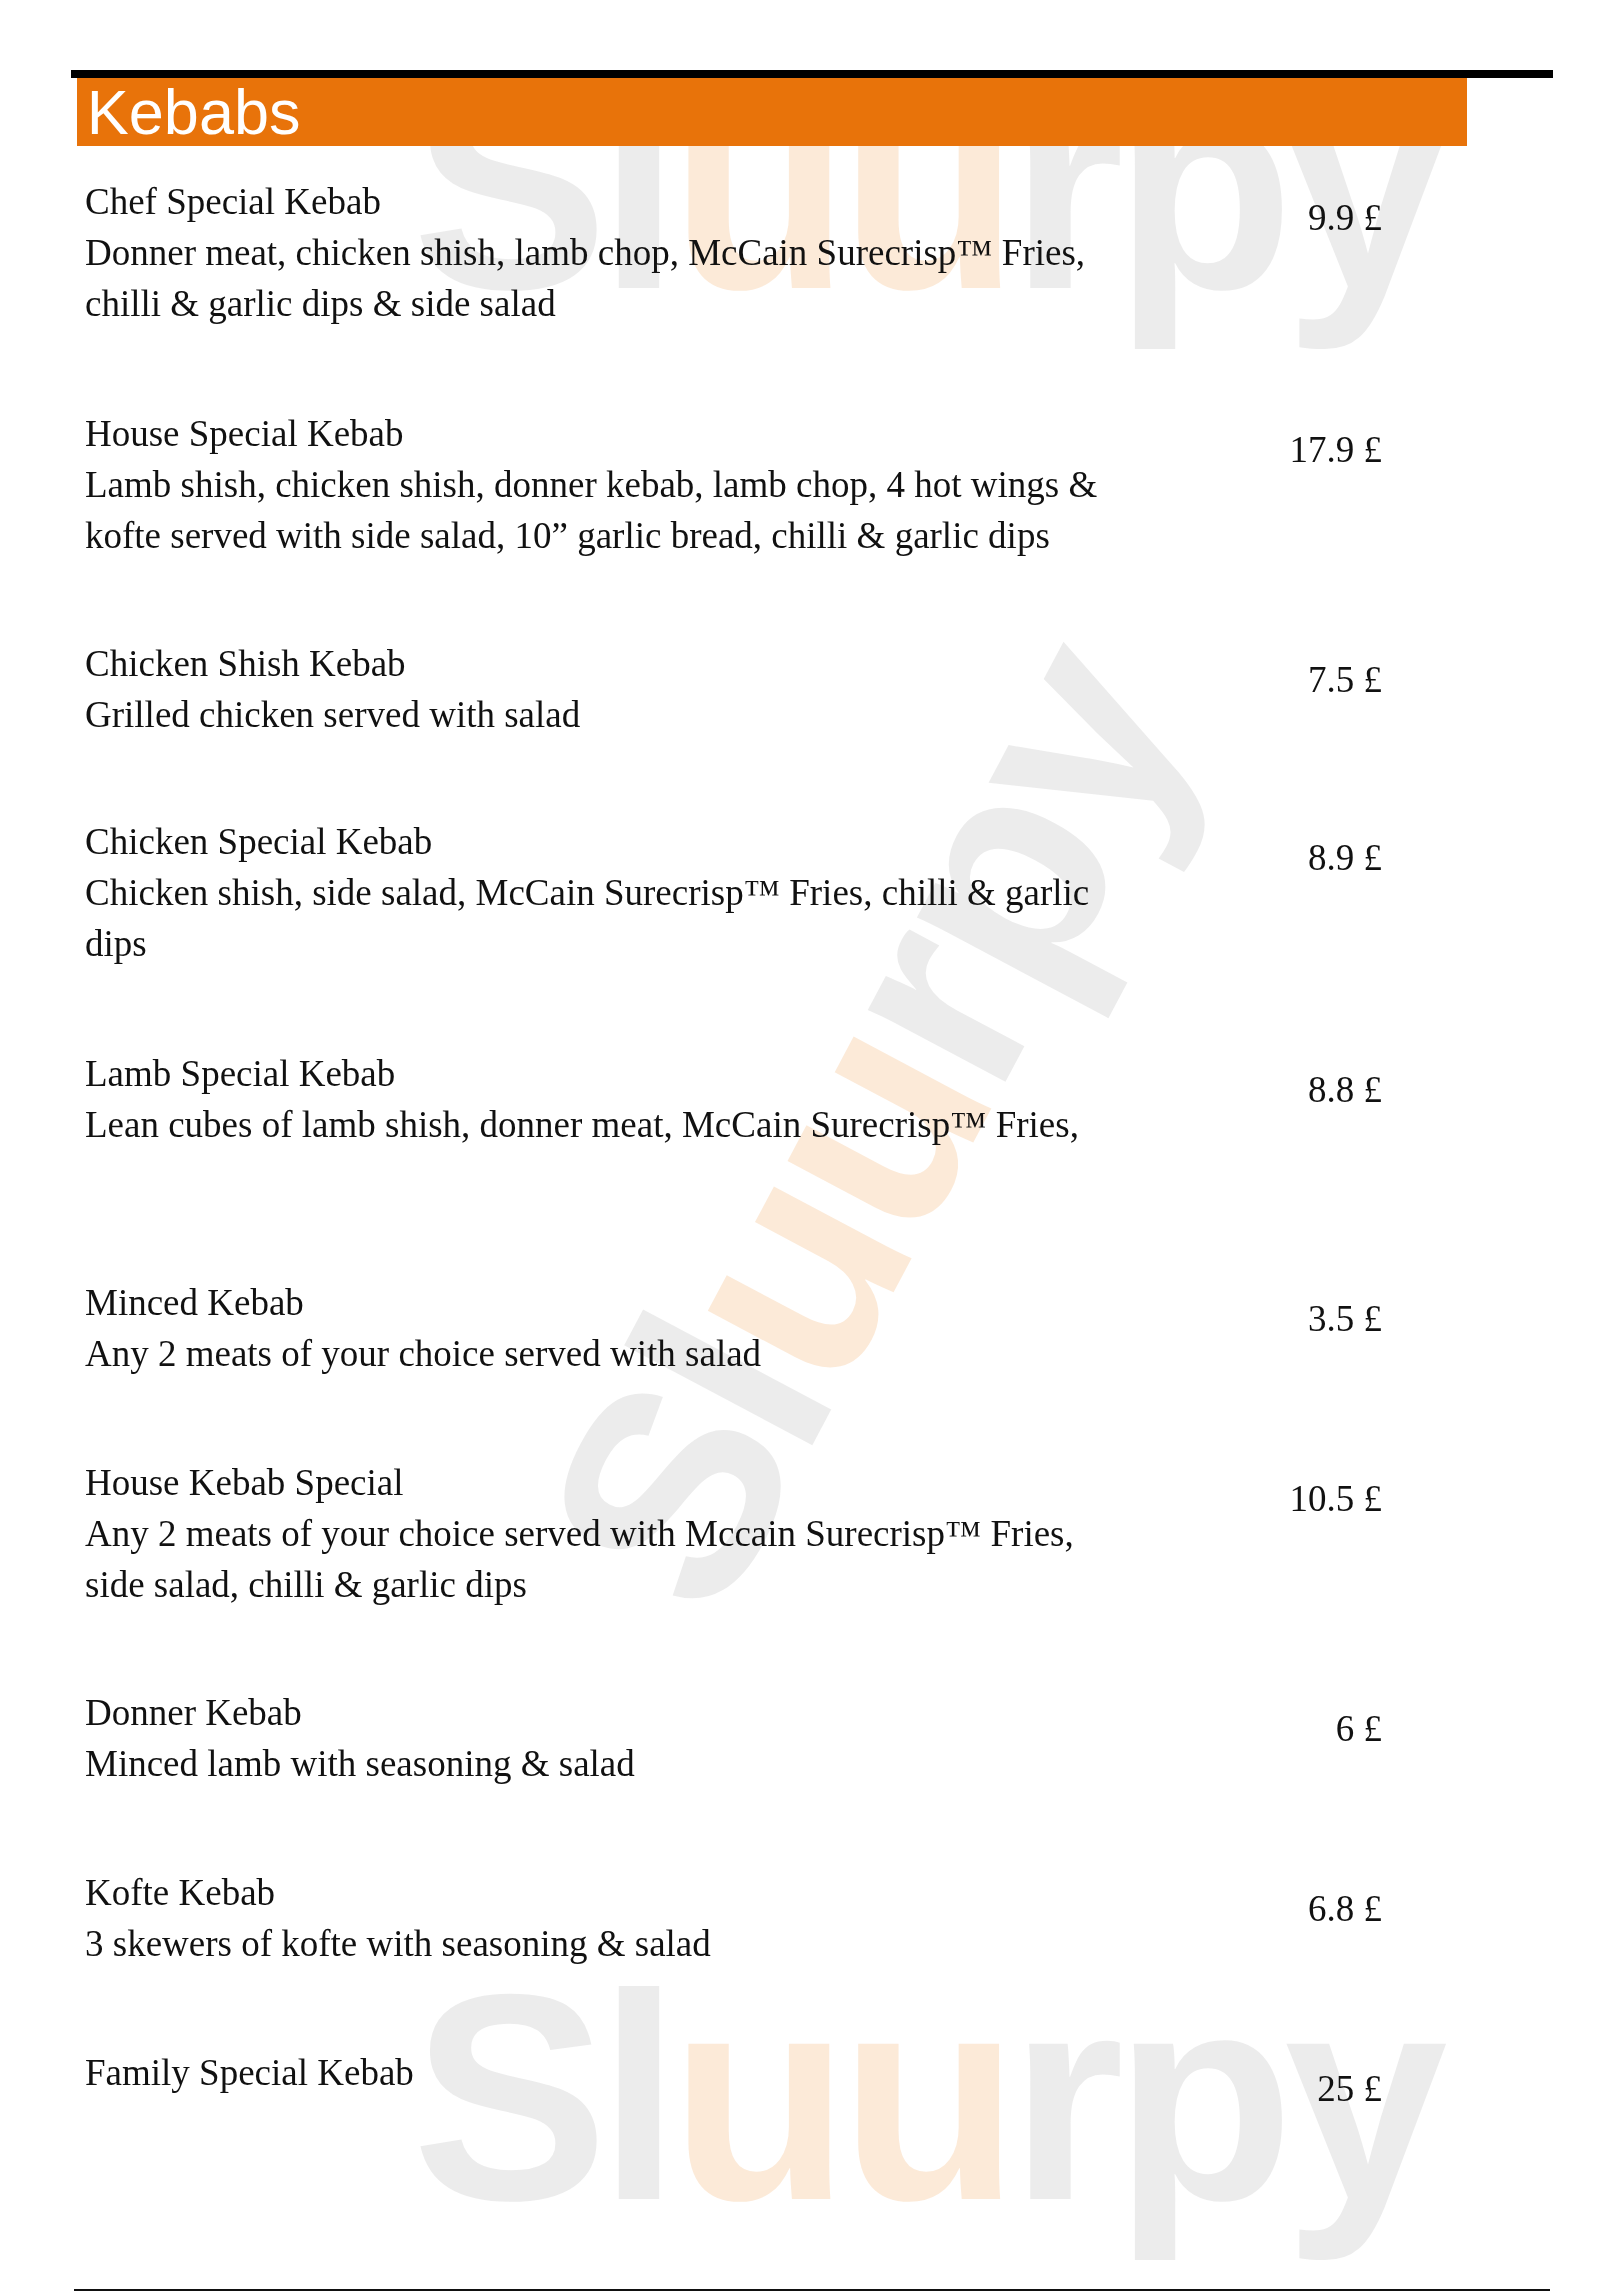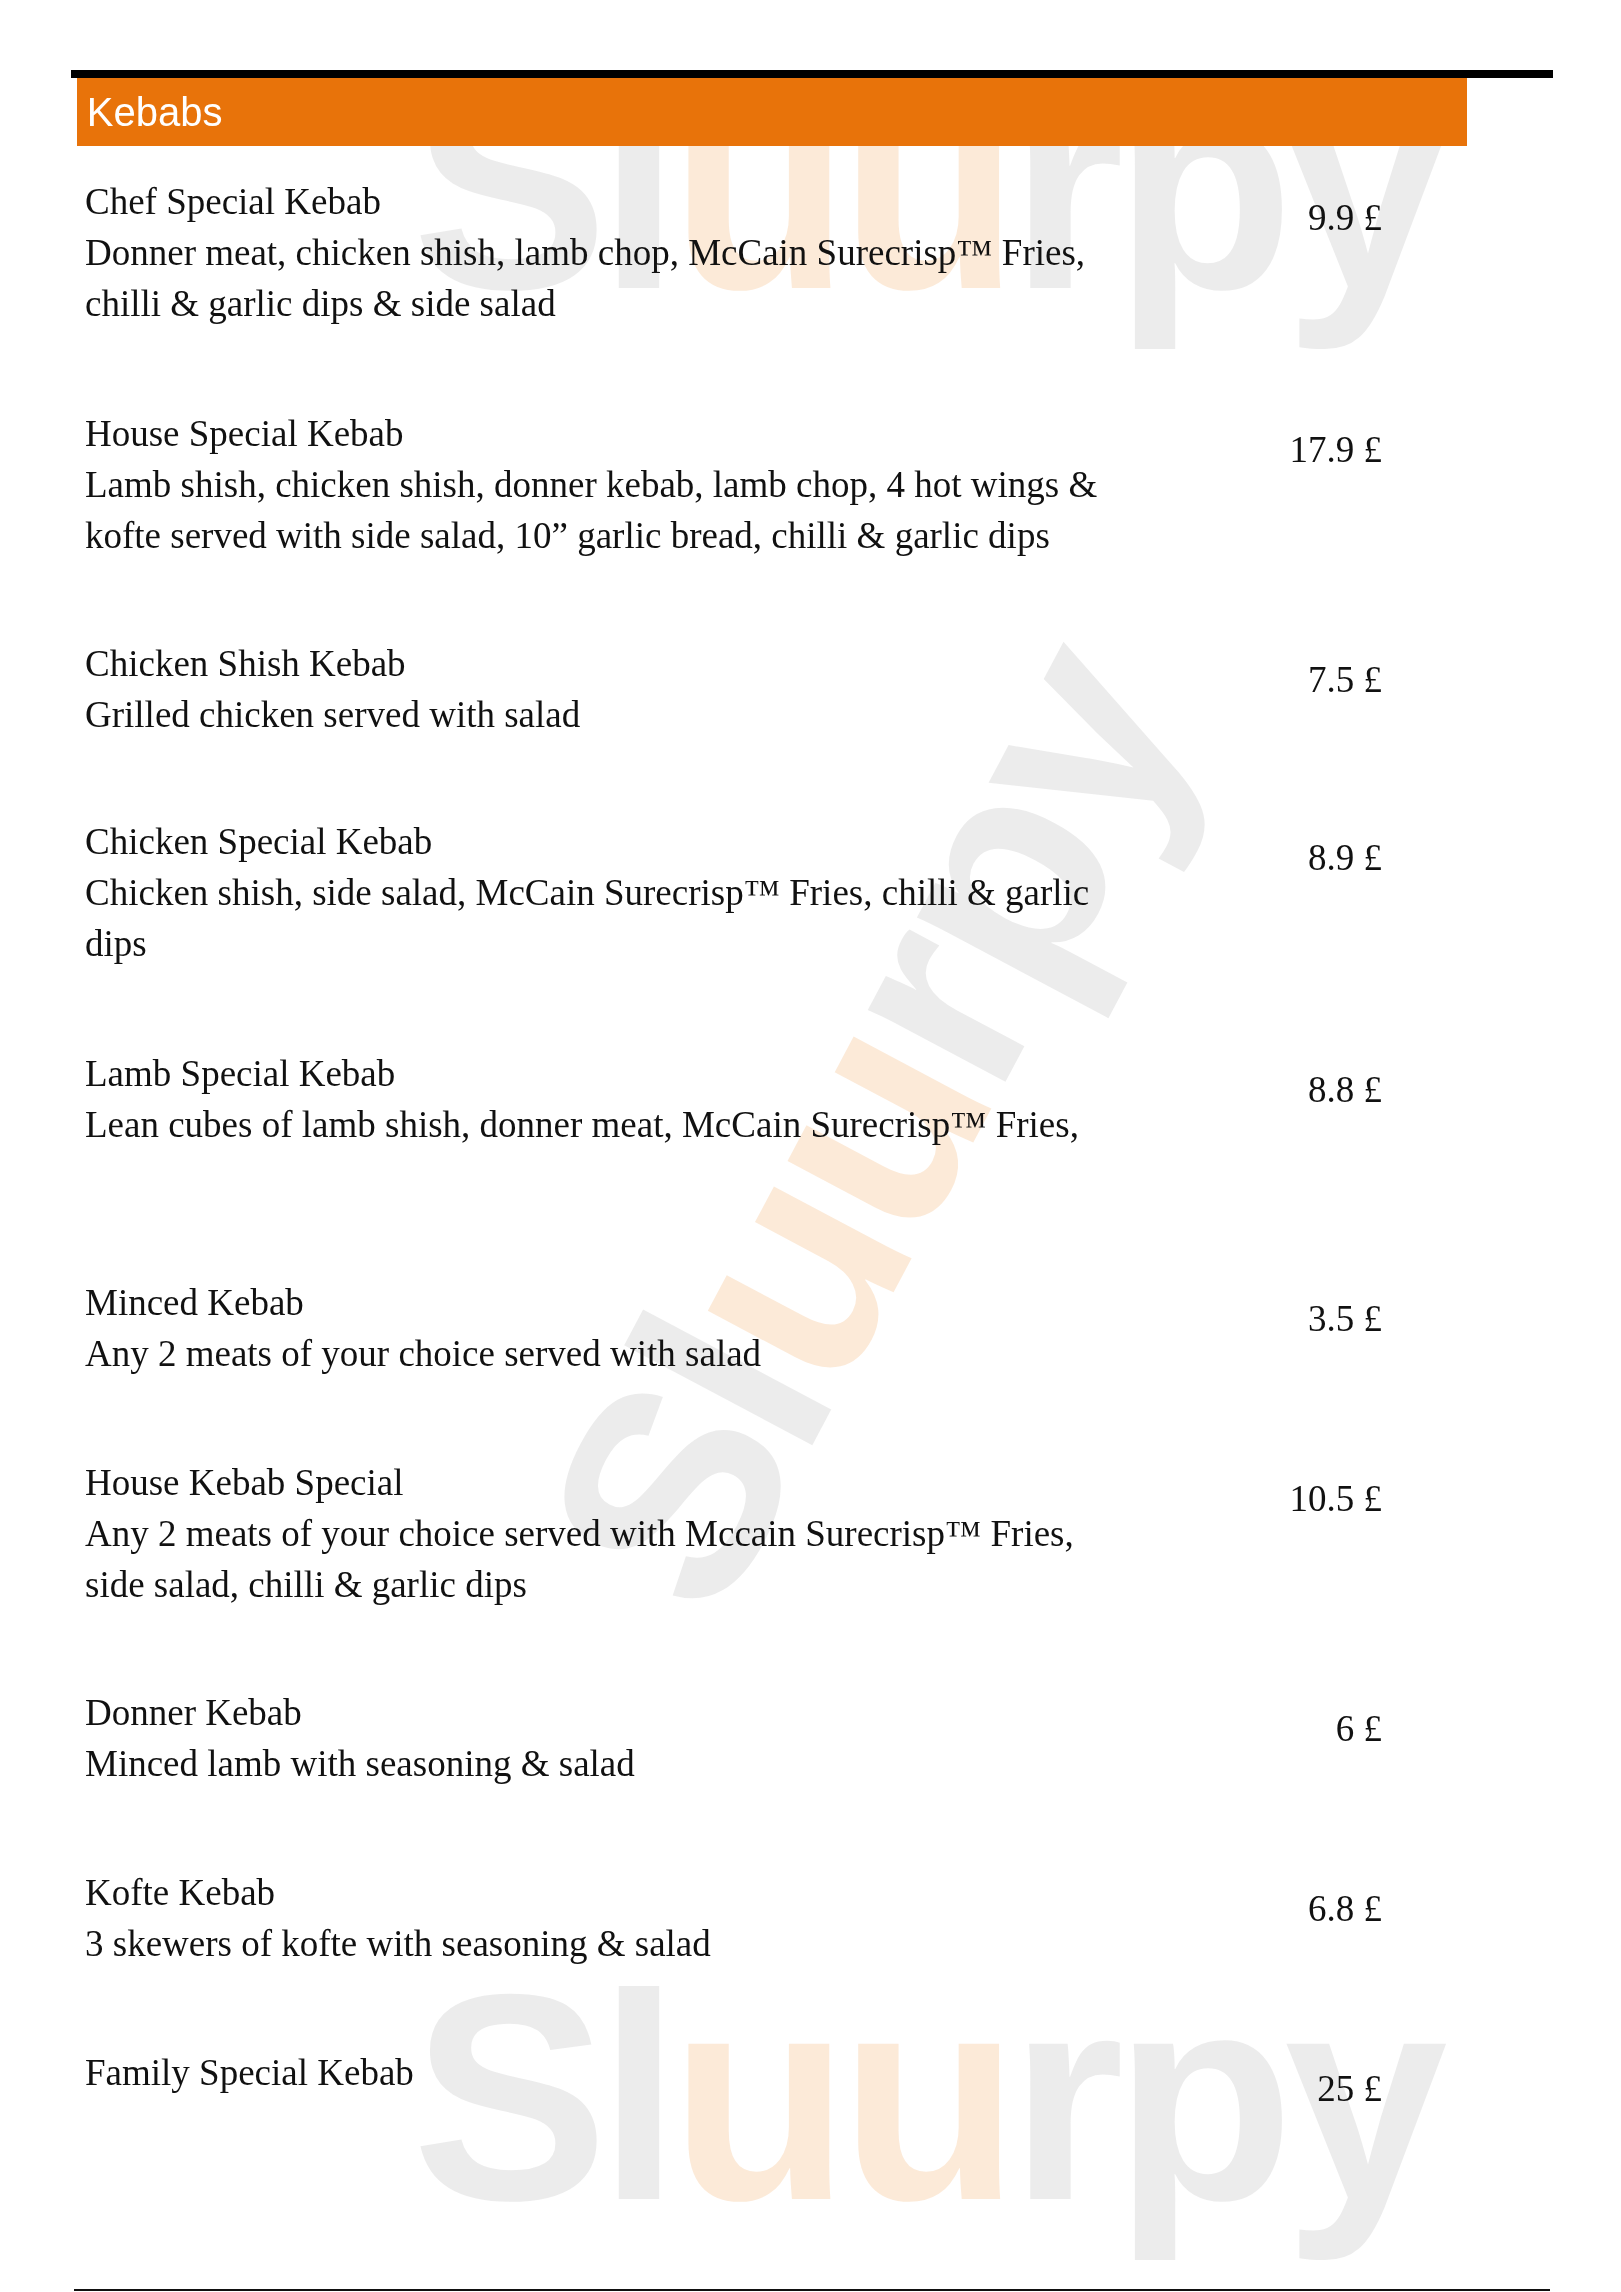--- a/index.html
+++ b/index.html
@@ -48,21 +48,21 @@
       width: 1390px;
       height: 68px;
       background: #e8730a;
       z-index: 1;
     }
     .section-title {
       position: absolute;
       left: 9.8px;
       top: 4.9px;
       font-family: "Liberation Sans", "DejaVu Sans", sans-serif;
-      font-size: 40px;
+      font-size: 63px;
       color: #ffffff;
       line-height: 59px;
     }
     .item {
       position: absolute;
       left: 85px;
       width: 1297px;
       z-index: 1;
     }
     .item-name, .item-desc {

